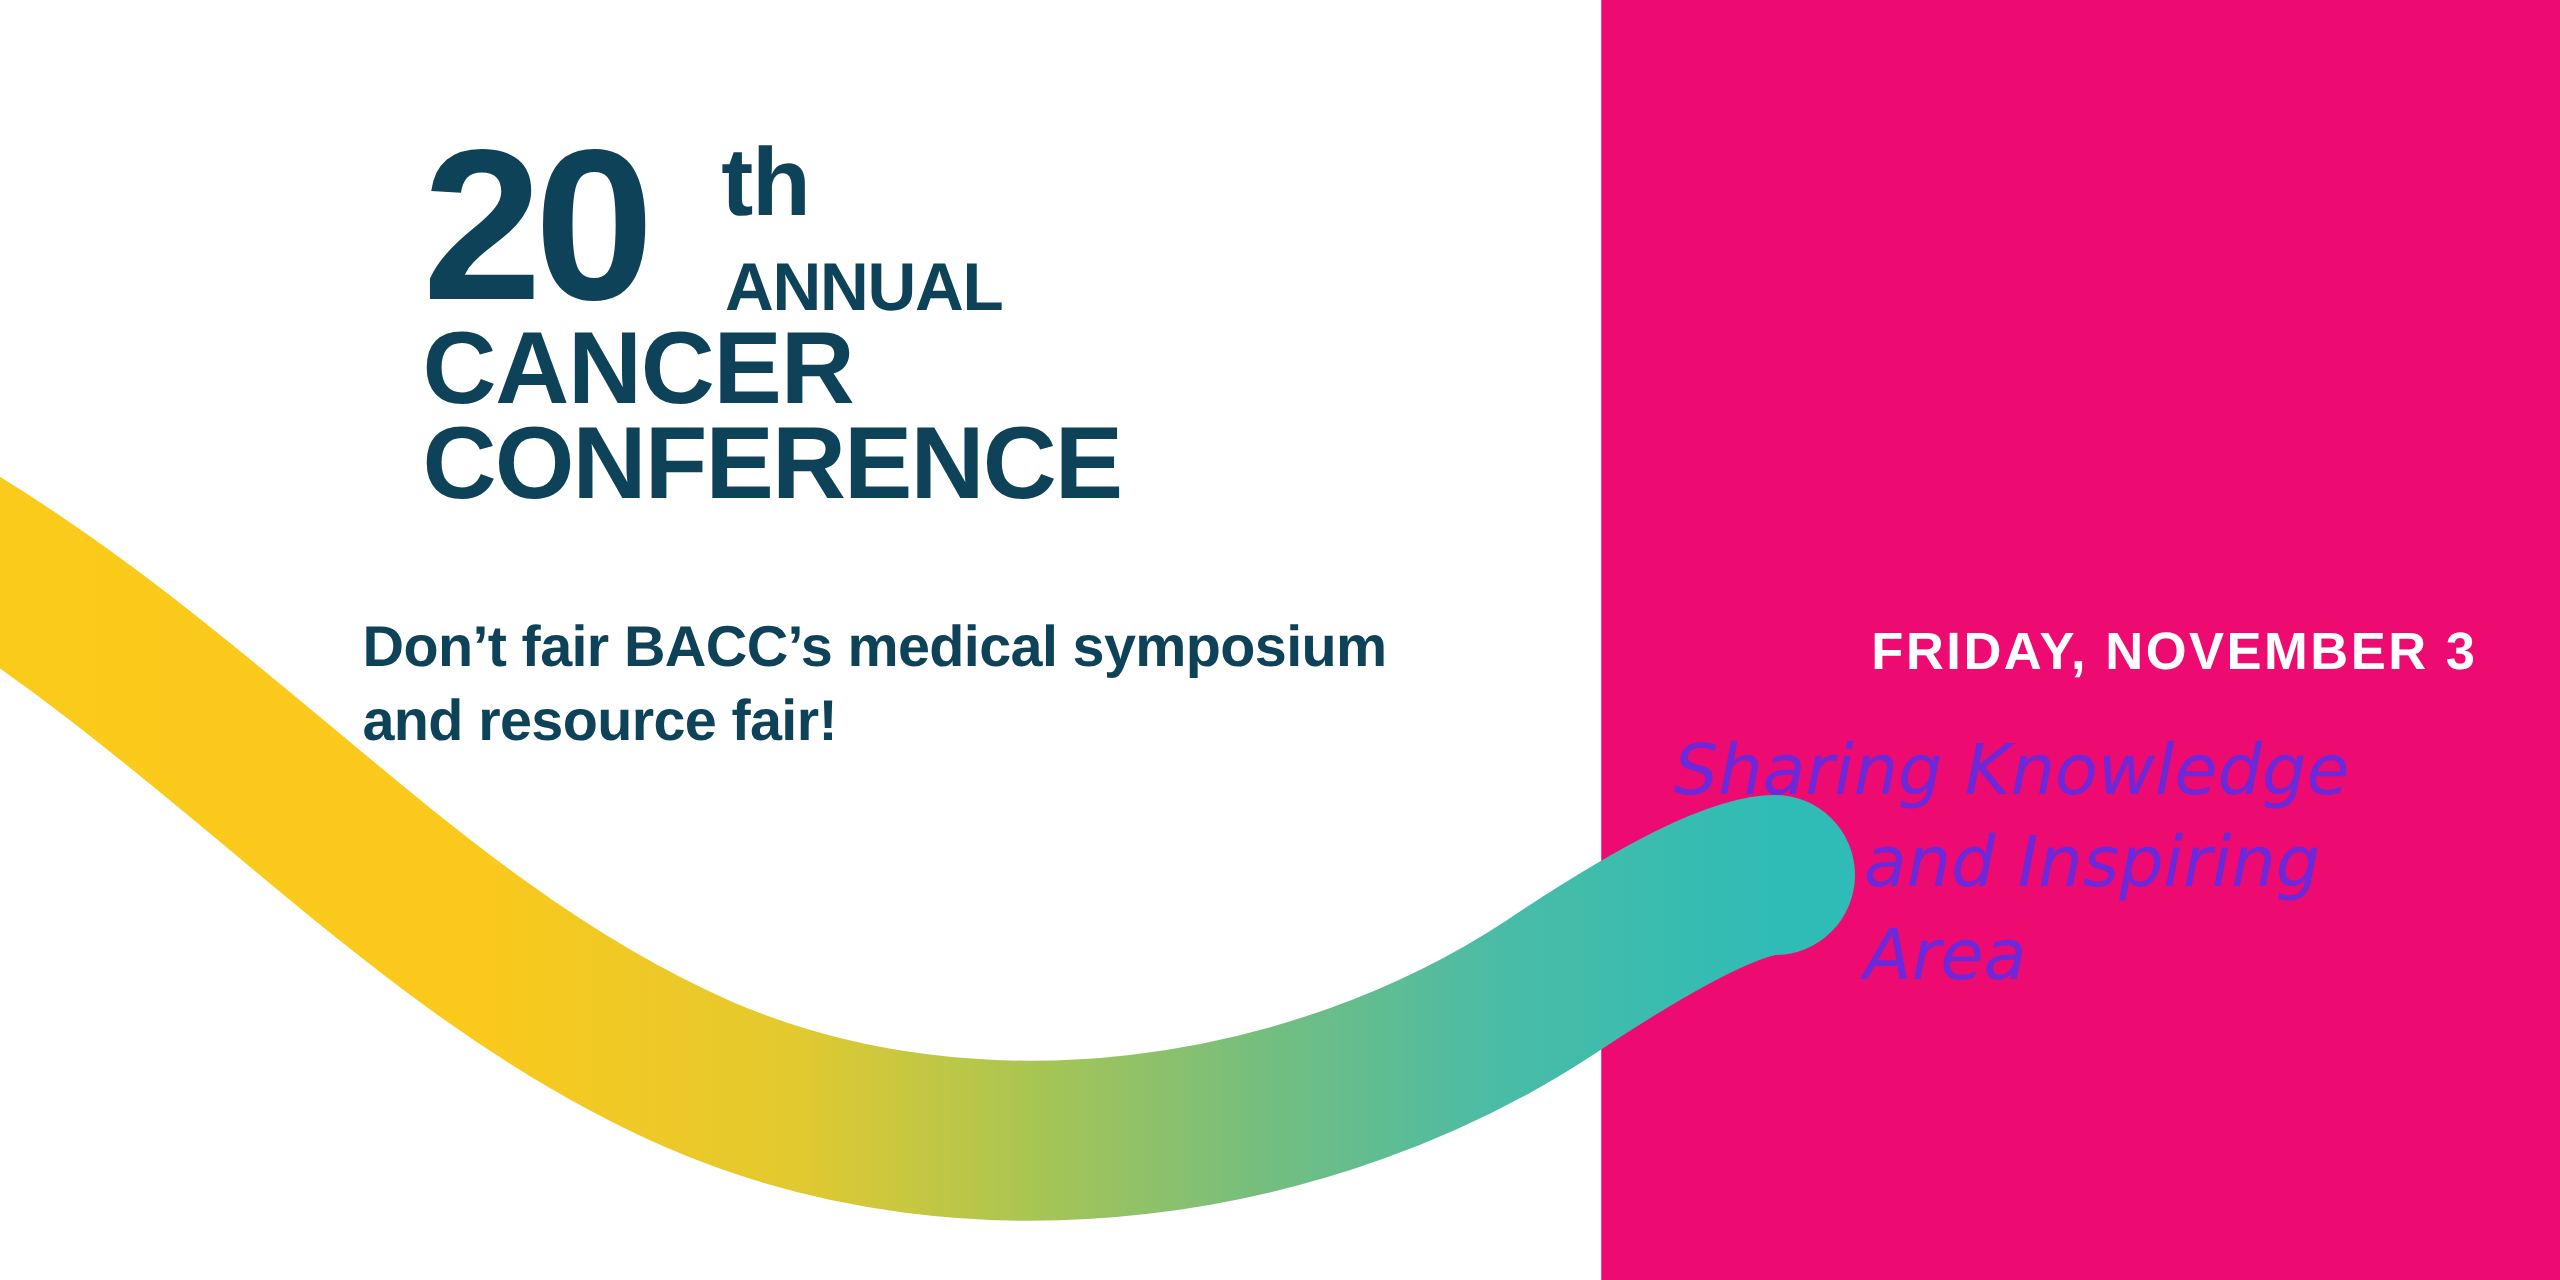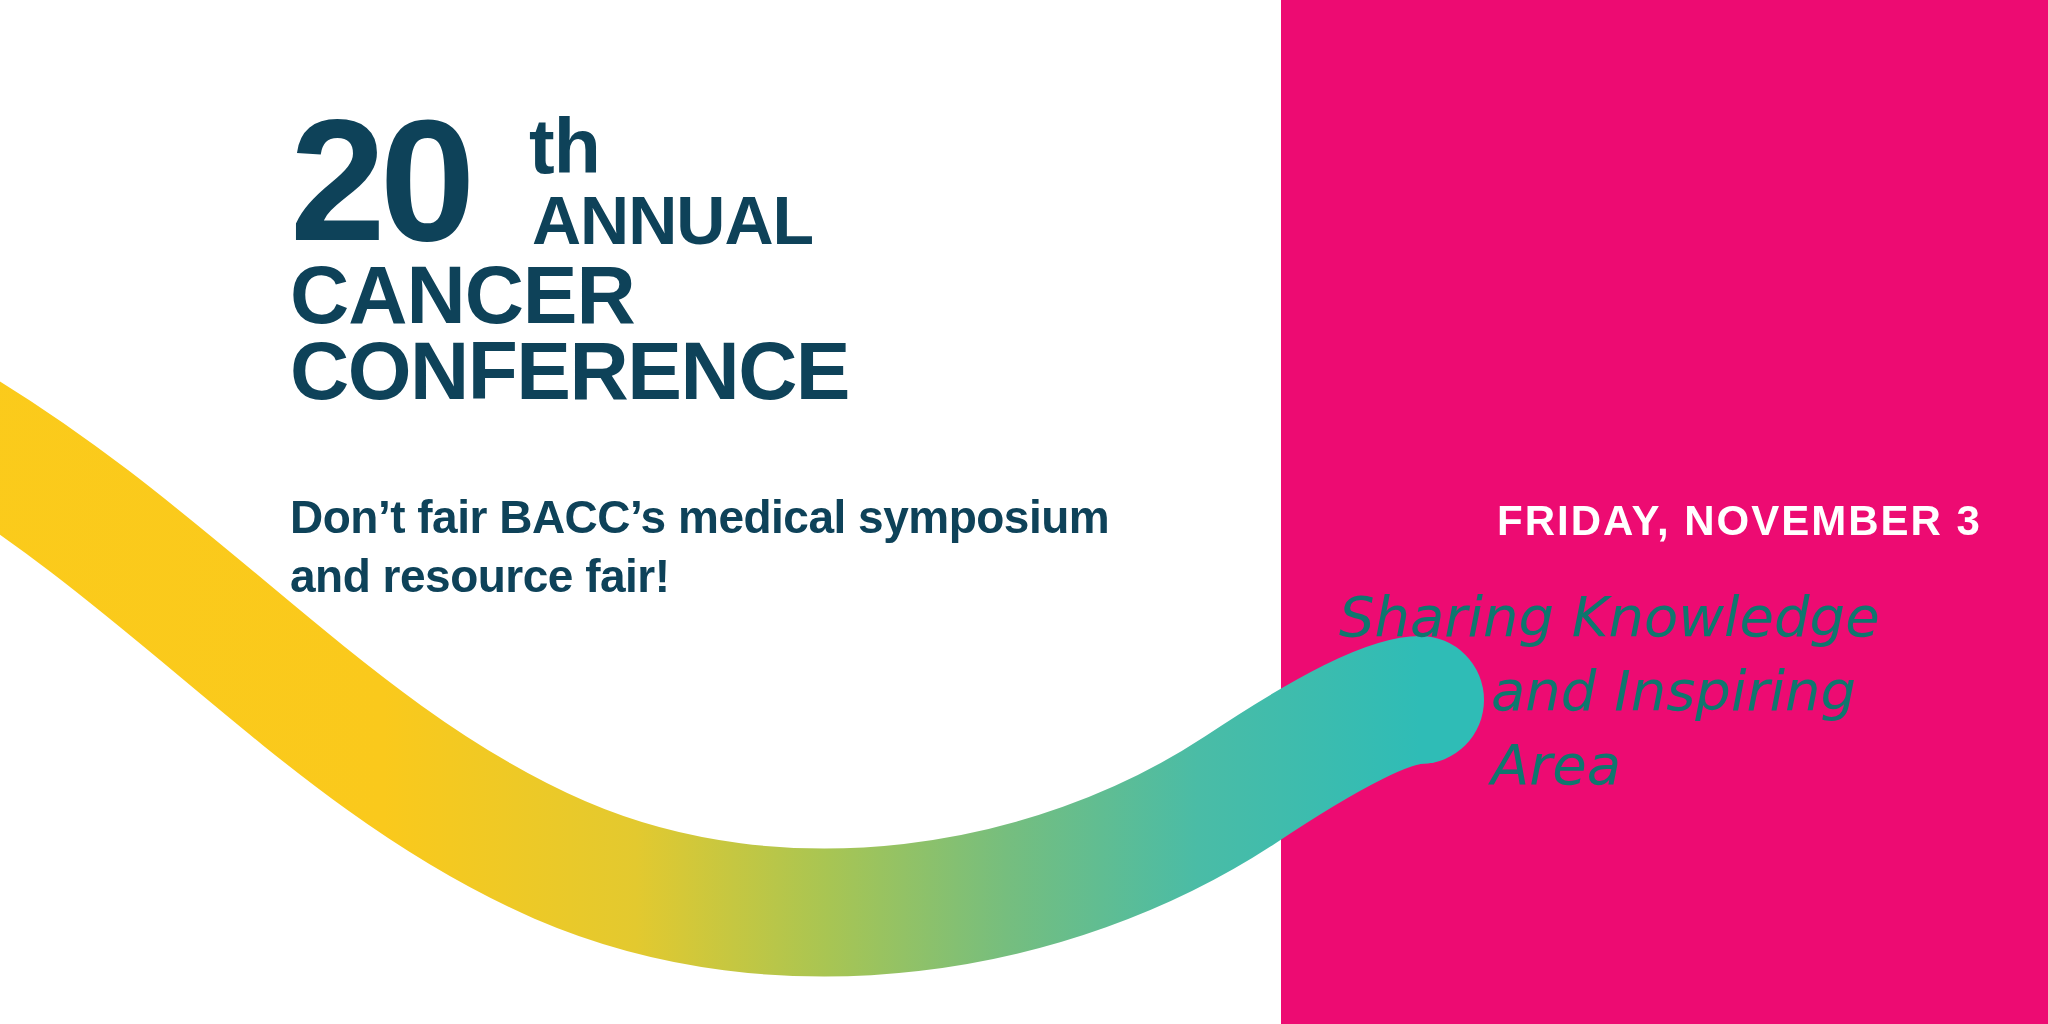--- a/index.html
+++ b/index.html
@@ -51,20 +51,21 @@
     position: absolute;
     left: 290px;
     top: 108px;
     width: 900px;
   }
 
   #line-20th {
     position: relative;
     height: 148px;
     line-height: 1;
+    margin-left: 48px;
   }
   #num-20 {
     position: absolute;
     left: 0;
     top: -14px;
     font-size: 172px;
     font-weight: 700;
     letter-spacing: -6px;
     line-height: 1;
   }
@@ -73,22 +74,22 @@
     left: 239px;
     top: 0px;
     font-size: 77px;
     font-weight: 700;
     letter-spacing: -1px;
     line-height: 1;
   }
   #word-annual {
     position: absolute;
     left: 242px;
-    top: 78px;
-    font-size: 68px;
+    top: 95px;
+    font-size: 54px;
     font-weight: 700;
     letter-spacing: -1px;
     line-height: 1;
   }
   #word-cancer {
     position: absolute;
     left: 0;
     top: 146px;
     font-size: 82px;
     font-weight: 700;
@@ -164,21 +165,21 @@
     font-weight: 700;
     letter-spacing: 2px;
     line-height: 1;
   }
 
   #script-block {
     position: absolute;
     left: 1281px;
     top: 580px;
     width: 623px;
-    color: #0f766e;
+    color: #6d28d9;
     font-family: "DejaVu Sans", sans-serif;
     font-size: 56px;
     font-style: italic;
     font-weight: 400;
     line-height: 1.32;
   }
   #script-line-1 {
     display: block;
     padding-left: 58px;
   }

